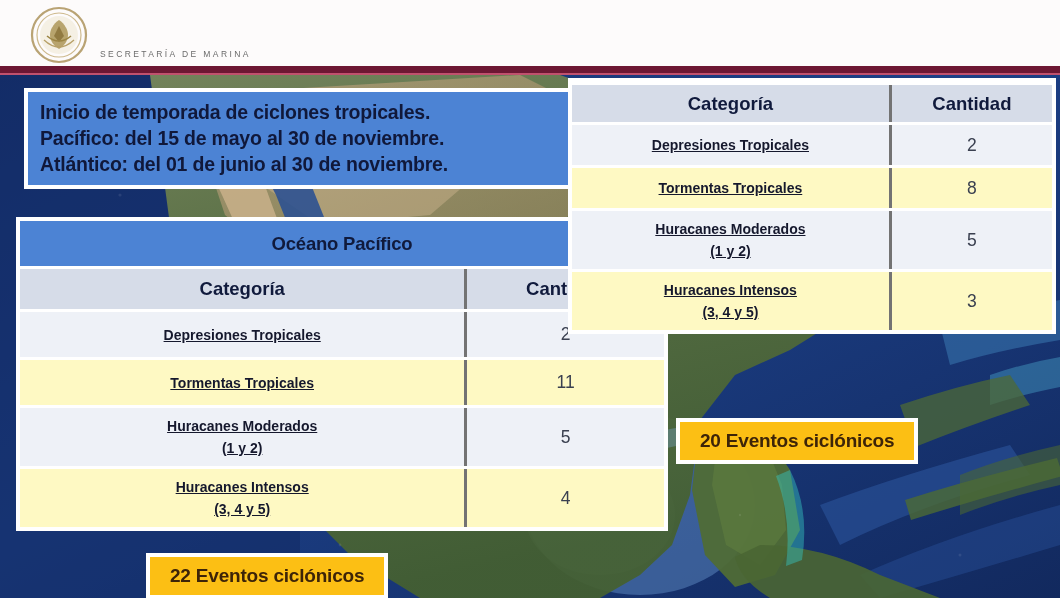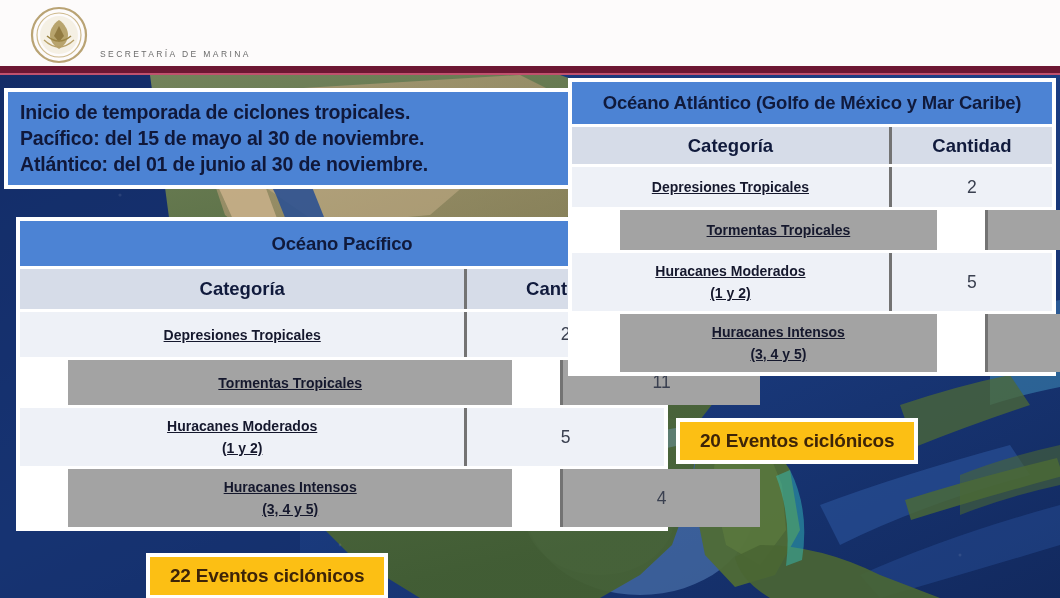--- a/index.html
+++ b/index.html
@@ -56,21 +56,21 @@
     overflow:hidden;z-index:1;
     background:#153a7d;
   }
   #map svg{display:block;}
 
   
   .panel{position:absolute;z-index:20;}
 
   
   #infobox{
-    left:4px;top:88px;width:612px;
+    left:24px;top:88px;width:612px;
     background:#ffffff;padding:4px;box-sizing:border-box;
   }
   #infobox-inner{
     background:#4c83d4;padding:7px 10px 8px 12px;
   }
   #infobox-inner p{
     margin:0;color:#10183a;font-size:19.5px;font-weight:700;
     line-height:26px;letter-spacing:-.2px;white-space:nowrap;
   }
 
@@ -87,21 +87,21 @@
   .trow{display:flex;width:100%;}
   .tcell{
     display:flex;align-items:center;box-sizing:border-box;
   }
   .c-cat{flex:0 0 69%;justify-content:center;padding:7px 6px;}
   .c-qty{flex:0 0 31%;justify-content:center;padding:7px 6px;border-left:3px solid #737373;}
   .hdr .tcell{font-size:18.5px;font-weight:700;color:#101a3c;}
   .brow .c-cat{font-size:14px;font-weight:700;color:#15182d;text-align:center;line-height:22px;text-decoration:underline;}
   .brow .c-qty{font-size:17.5px;font-weight:400;color:#3a4050;}
   .shade-a{background:#eef1f7;}
-  .shade-b{background:#a3a3a3;margin-left:48px;}
+  .shade-b{background:#fef9c3;}
   .hdr .shade-a,.hdr .shade-b{background:#d6dce8;}
   .rowsep{height:3px;background:#ffffff;}
 
   
   #tbl-pacific{left:16px;top:217px;width:652px;}
   #tbl-pacific .tbl-title{padding:10px 6px;}
   #tbl-pacific .r1 .tcell{min-height:45px;}
   #tbl-pacific .r2 .tcell{min-height:45px;}
   #tbl-pacific .r3 .tcell{min-height:58px;}
   #tbl-pacific .r4 .tcell{min-height:58px;}
@@ -273,21 +273,20 @@
           <span>Huracanes Intensos</span><br>
           <span>(3, 4 y 5)</span>
         </span>
       </div>
       <div class="tcell c-qty shade-b">4</div>
     </div>
   </div>
 </div>
 
 <div id="tbl-atlantic" class="panel tbl">
-  <div class="tbl-title">Océano Atlántico (Golfo de México y Mar Caribe)</div>
   <div class="rowsep"></div>
   <div class="tbl-grid">
     <div class="trow hdr">
       <div class="tcell c-cat shade-a">Categoría</div>
       <div class="tcell c-qty shade-a">Cantidad</div>
     </div>
     <div class="rowsep"></div>
 
     <div class="trow brow r1">
       <div class="tcell c-cat shade-a">Depresiones Tropicales</div>

